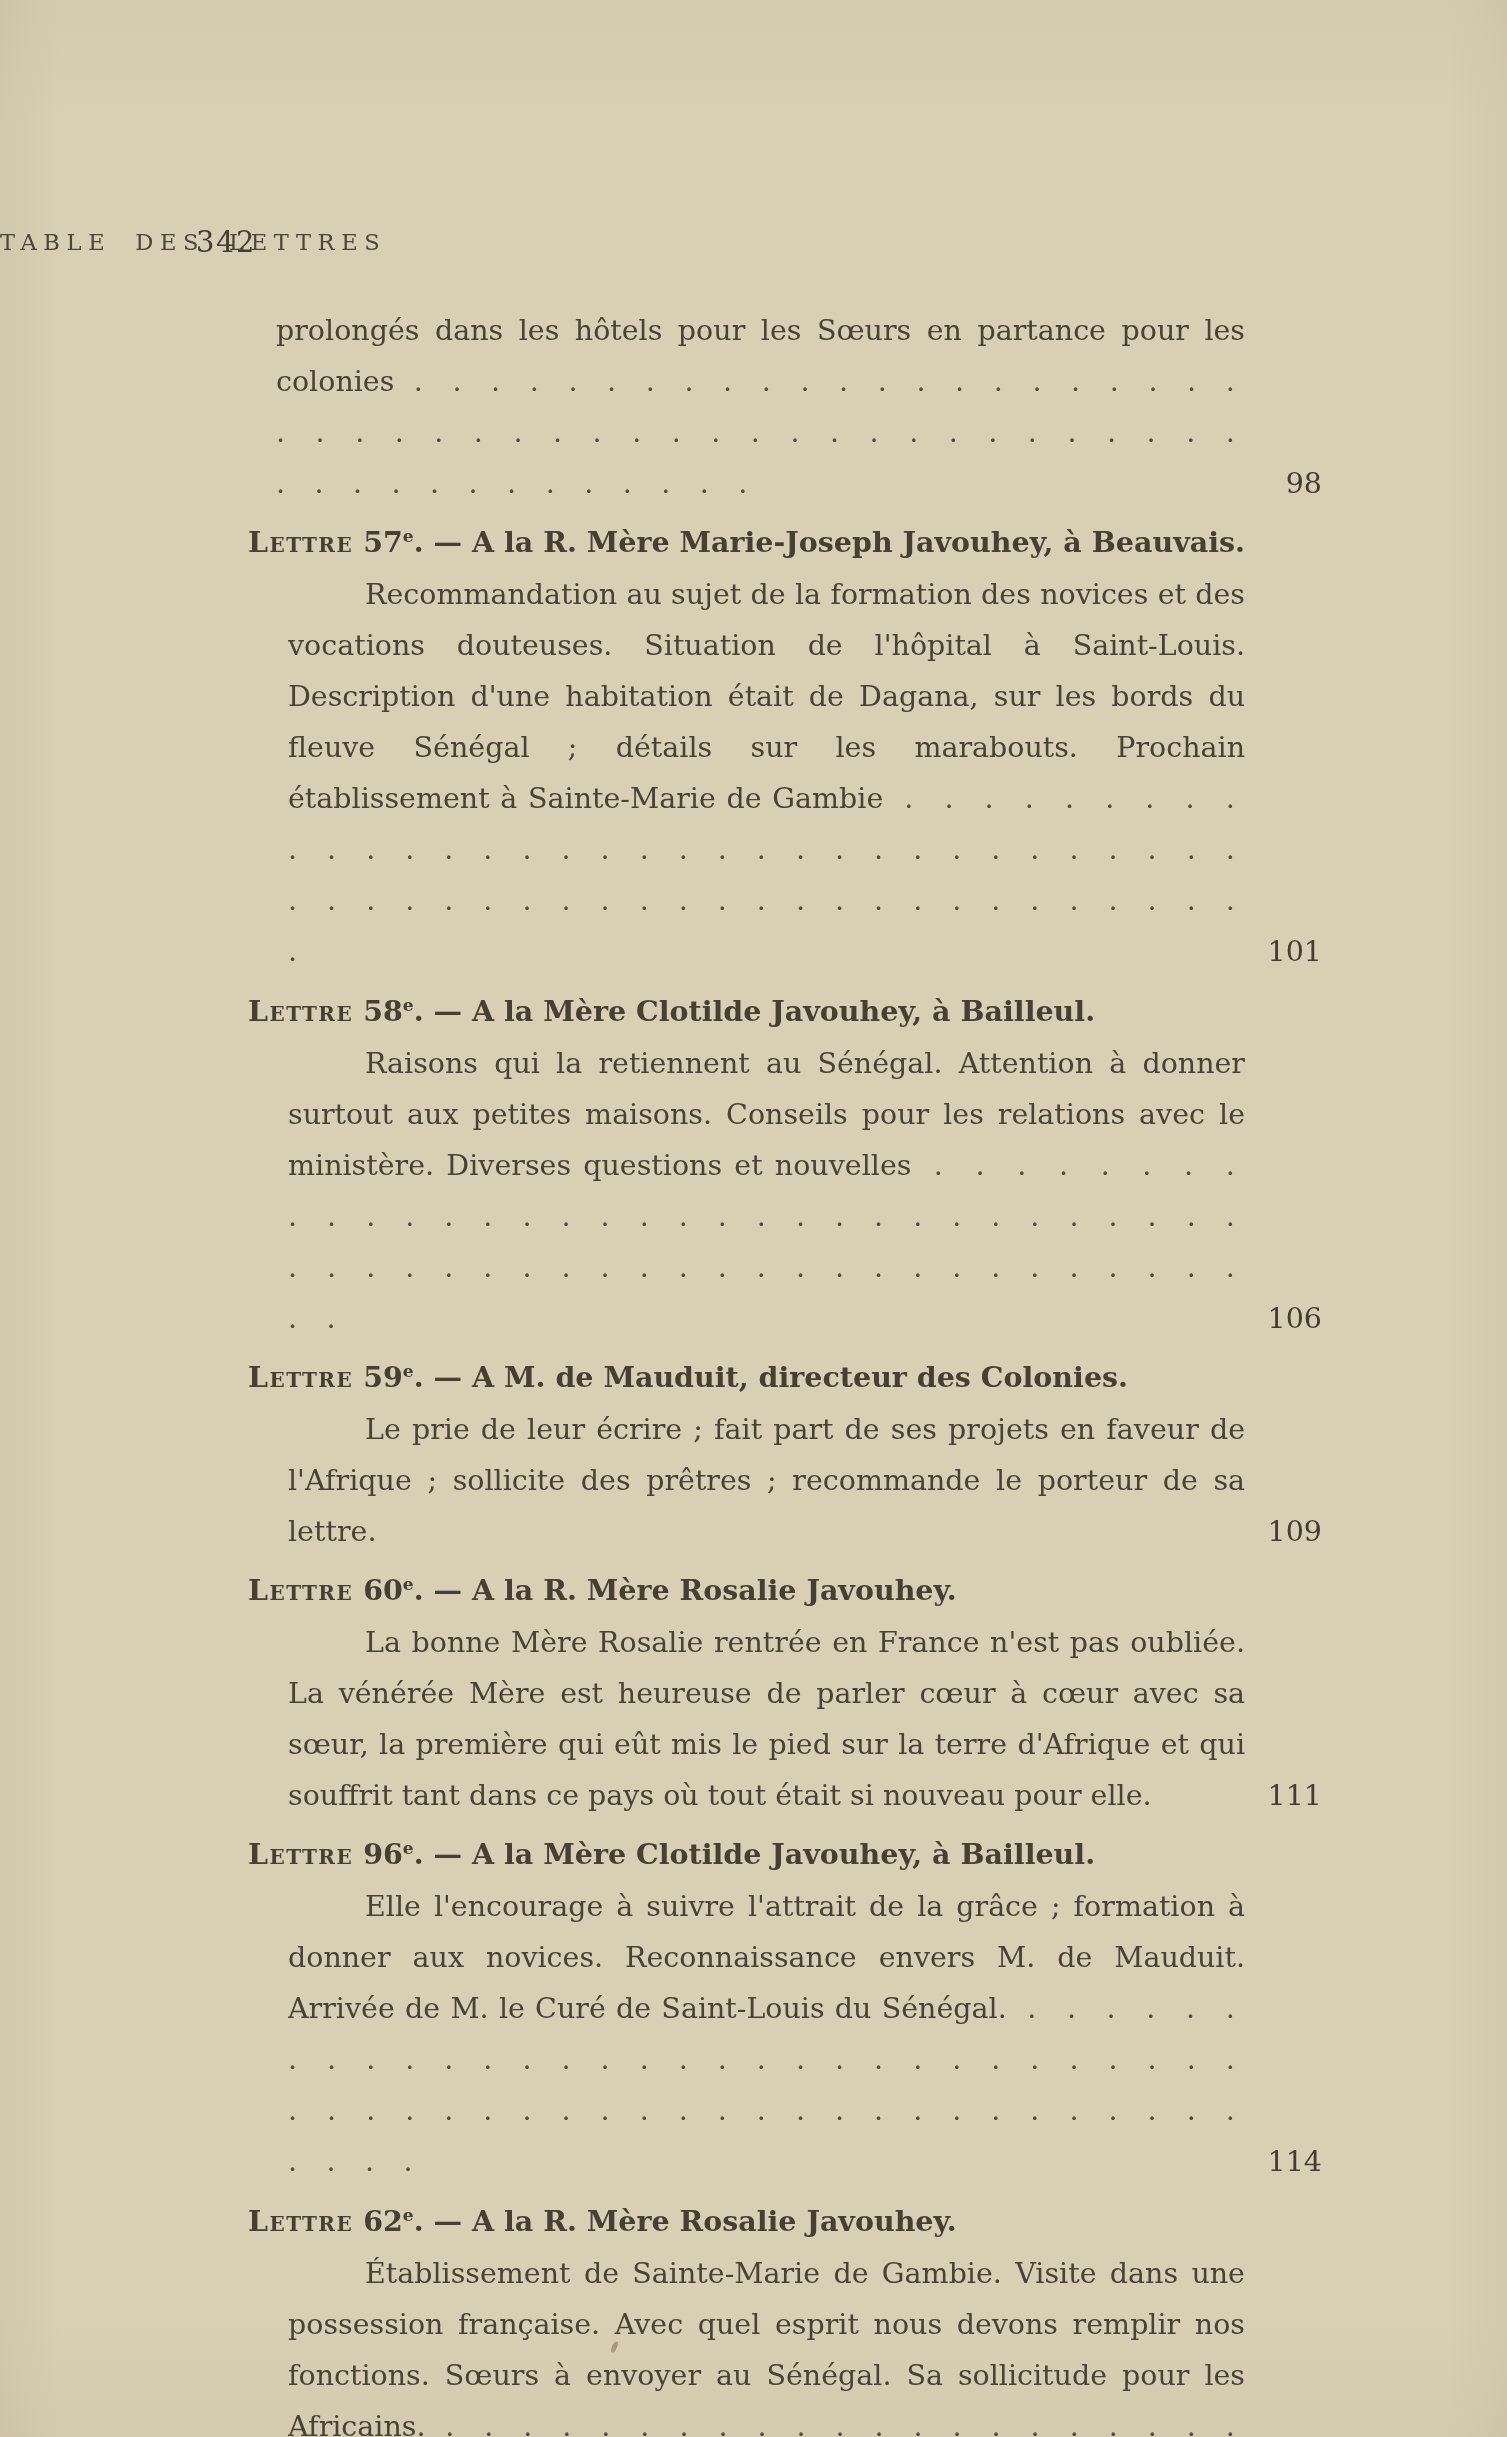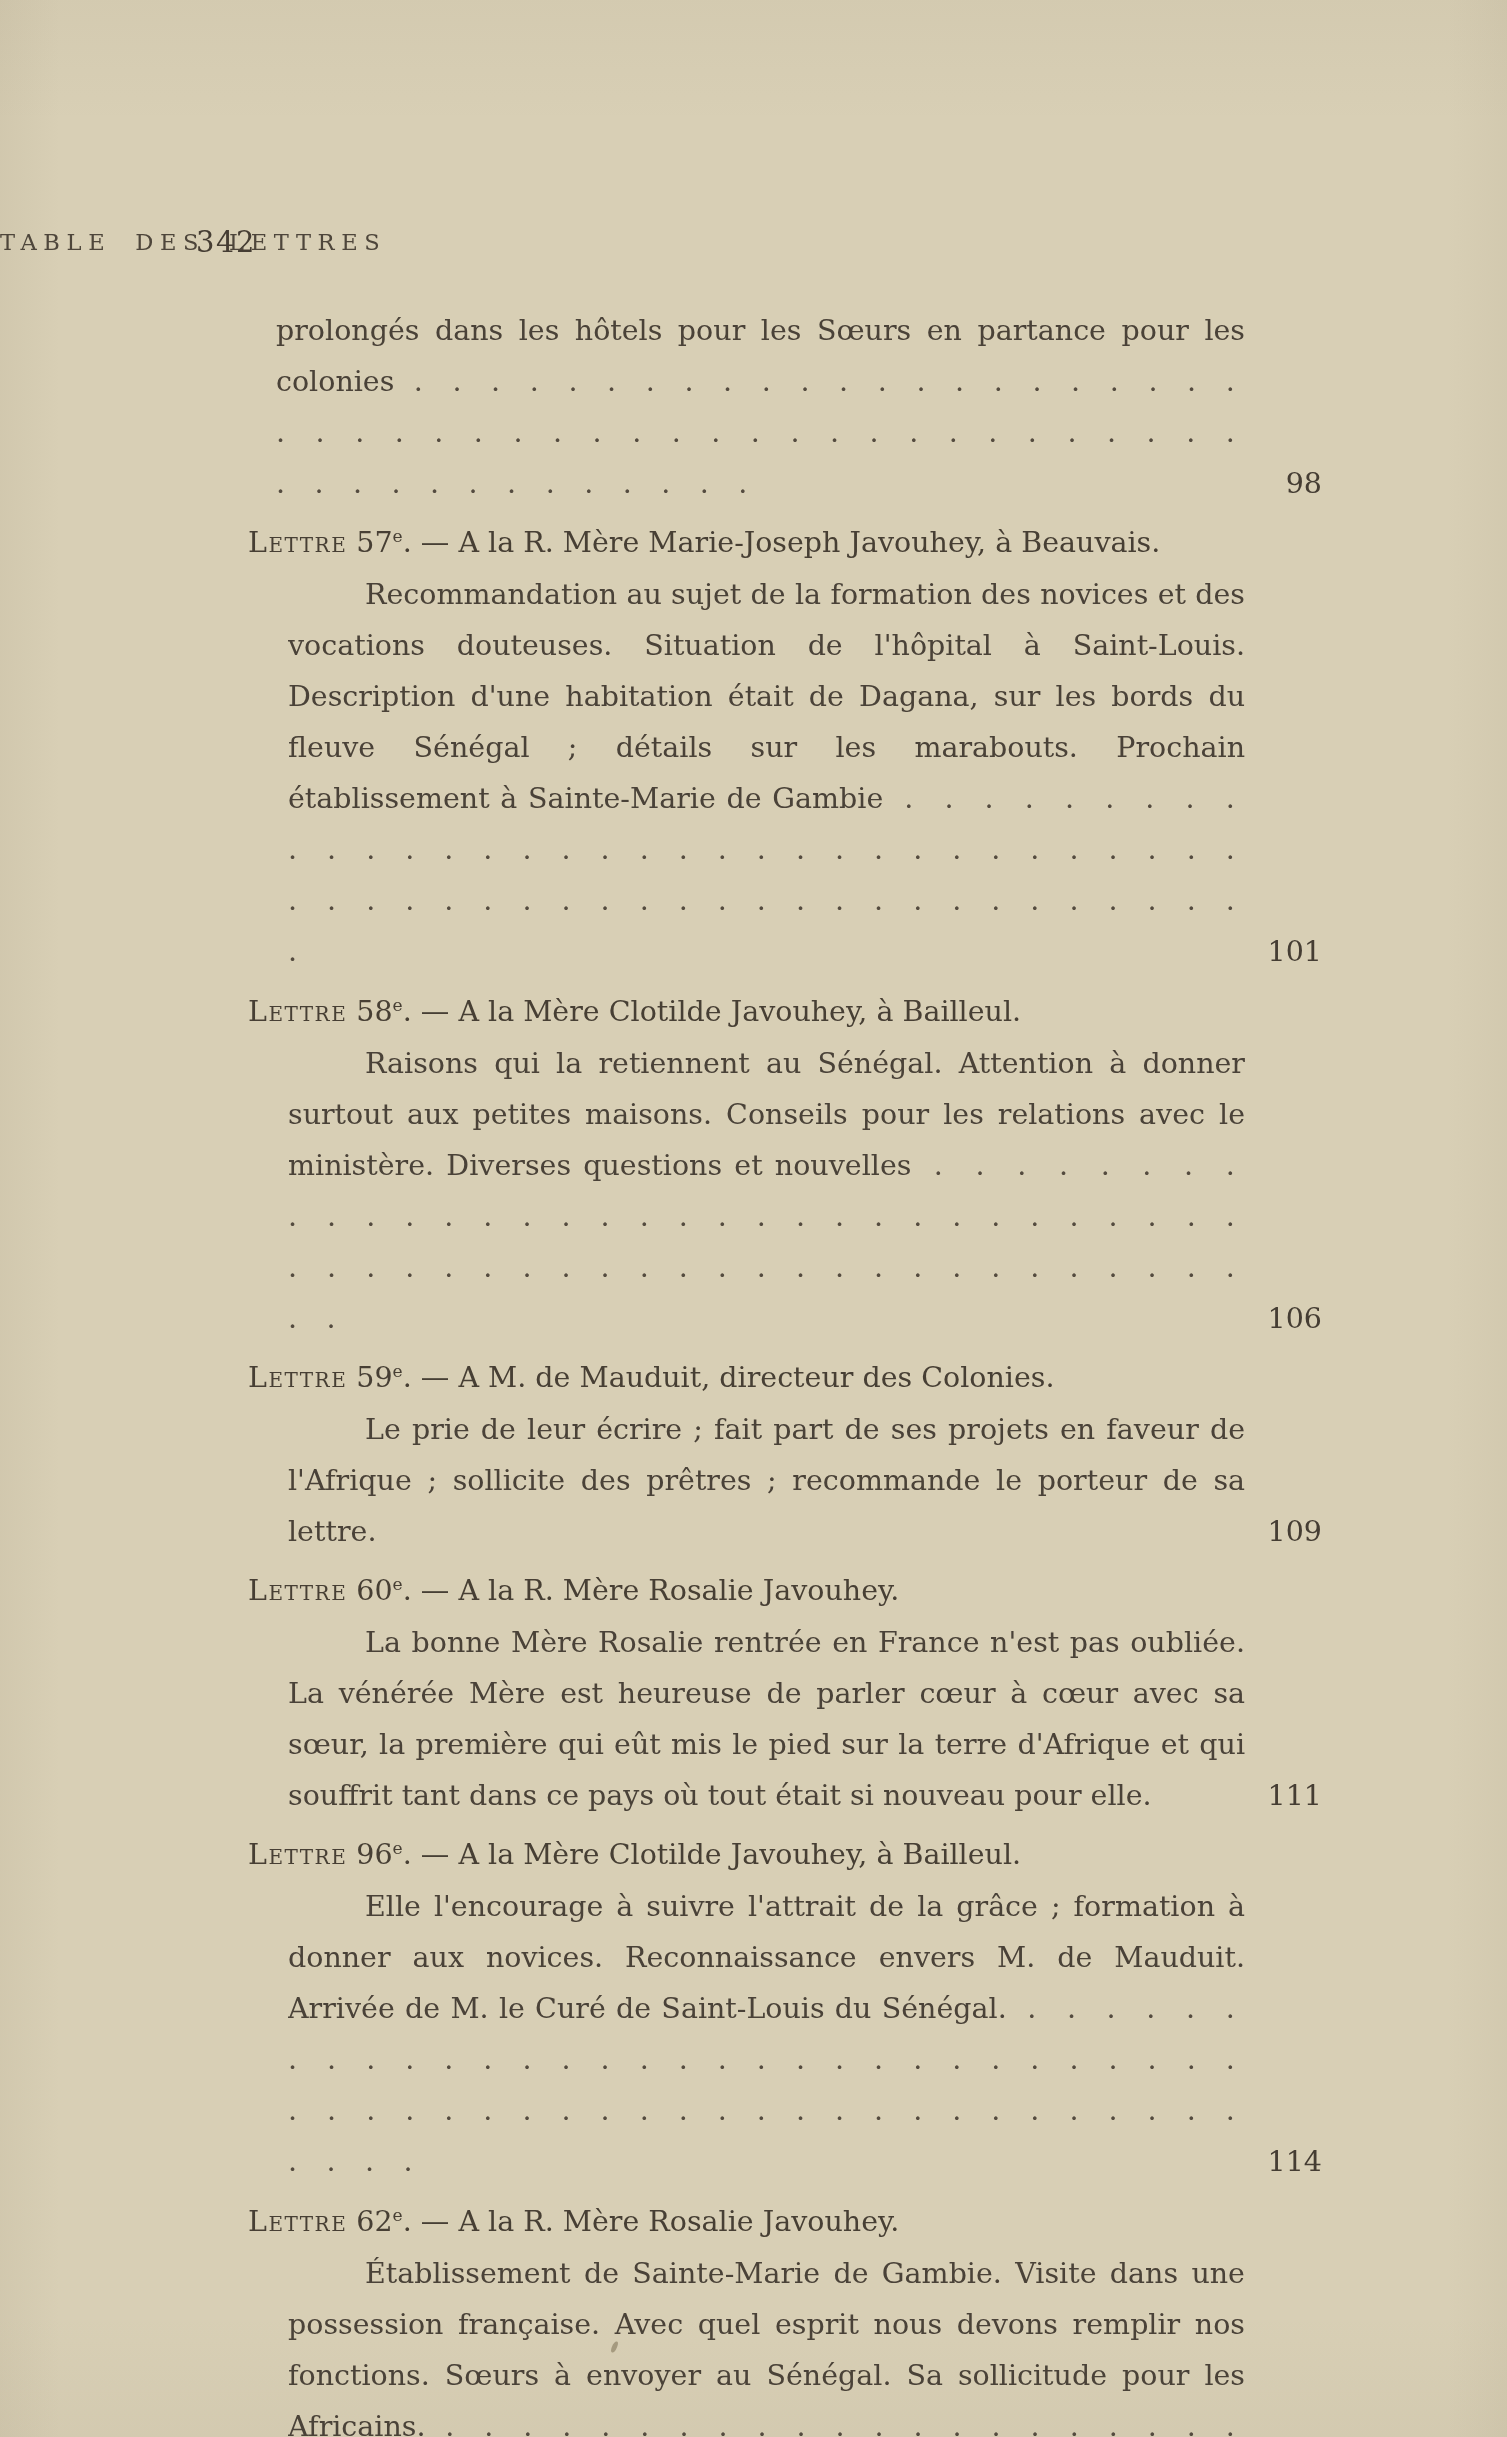--- a/index.html
+++ b/index.html
@@ -50,21 +50,21 @@
     margin-top:42px;
     padding-left:248px;
     padding-right:185px;
     font-size:28.5px;
     line-height:51px;
     text-align:left;
   }
   .letter-heading{
     margin:7.3px 0 0 0;
     font-size:28.5px;
-    font-weight:normal;
+    font-weight:bold;
     line-height:53px;
     color:#473f34;
   }
   .letter-label{
     font-variant:small-caps;
     letter-spacing:1.5px;
   }
   .letter-ordinal{
     font-size:60%;
     vertical-align:super;

